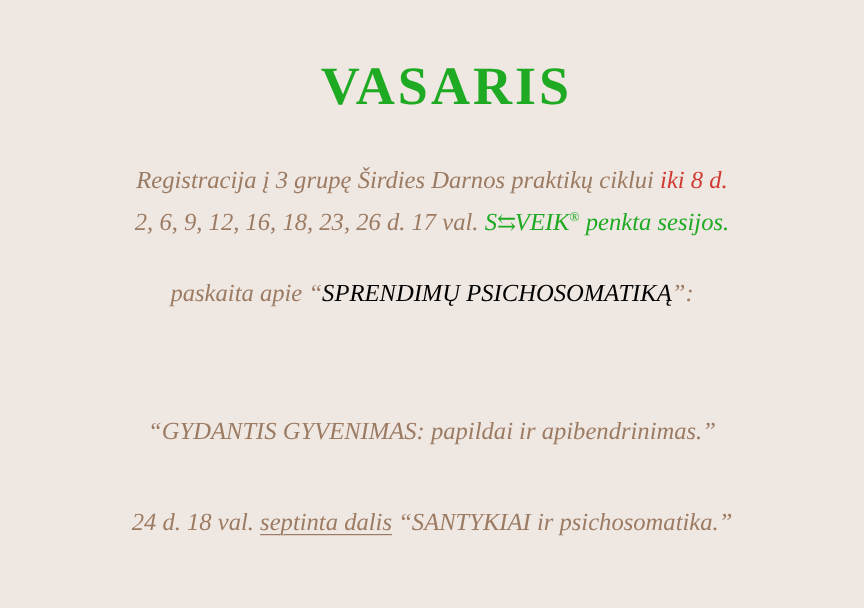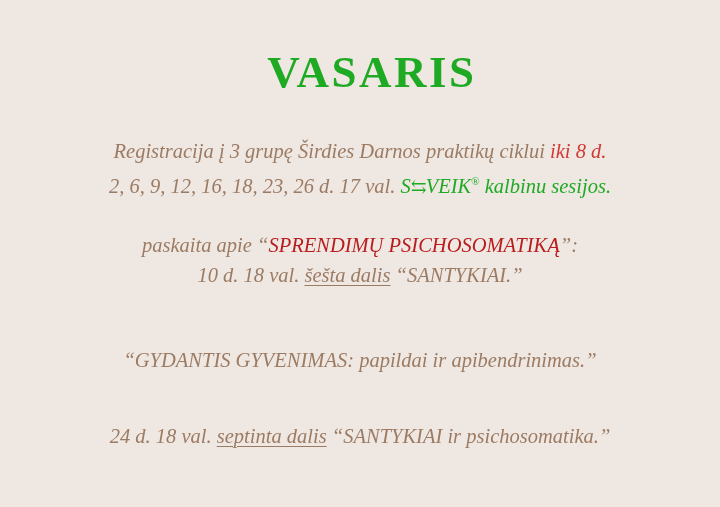--- a/index.html
+++ b/index.html
@@ -67,21 +67,21 @@
   #block-final        { top: 421px; }
 
   
   .acc-red {
     color: #d13a33;
   }
   .acc-green {
     color: #1faa24;
   }
   .acc-purple {
-    color: #b91c1c;
+    color: #000000;
   }
   .underline {
     text-decoration: underline;
     text-underline-offset: 3px;
     text-decoration-thickness: 1px;
   }
   .swap-glyph {
     color: #1faa24;
     font-style: normal;
     font-size: 19px;
@@ -98,30 +98,27 @@
 
 <div id="poster">
 
   <div class="title">VASARIS</div>
 
   <div class="block" id="block-registration">
     <span class="line">
       <span>Registracija į 3 grupę Širdies Darnos praktikų ciklui </span><span class="acc-red">iki 8 d.</span>
     </span>
     <span class="line">
-      <span>2, 6, 9, 12, 16, 18, 23, 26 d. 17 val. </span><span class="acc-green">S</span><span class="swap-glyph">⇆</span><span class="acc-green">VEIK</span><span class="acc-green reg-mark">®</span><span class="acc-green"> kalbinu sesijos.</span>
+      <span>2, 6, 9, 12, 16, 18, 23, 26 d. 17 val. </span><span class="acc-green">S</span><span class="swap-glyph">⇆</span><span class="acc-green">VEIK</span><span class="acc-green reg-mark">®</span><span class="acc-green"> penkta sesijos.</span>
     </span>
   </div>
 
   <div class="block" id="block-lecture">
     <span class="line">
       <span>paskaita apie “</span><span class="acc-purple">SPRENDIMŲ PSICHOSOMATIKĄ</span><span>”:</span>
-    </span>
-    <span class="line">
-      <span>10 d. 18 val. </span><span class="underline">šešta dalis</span><span> “SANTYKIAI.”</span>
     </span>
   </div>
 
   <div class="block" id="block-guest">
     <span class="line">“GYDANTIS GYVENIMAS: papildai ir apibendrinimas.”</span>
   </div>
 
   <div class="block" id="block-final">
     <span class="line">
       <span>24 d. 18 val. </span><span class="underline">septinta dalis</span><span> “SANTYKIAI ir psichosomatika.”</span>

